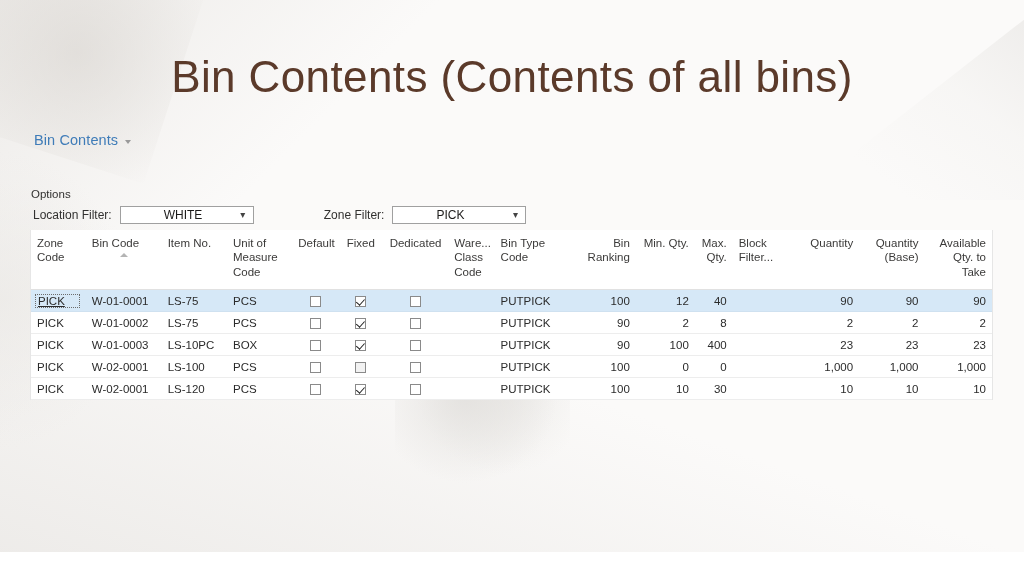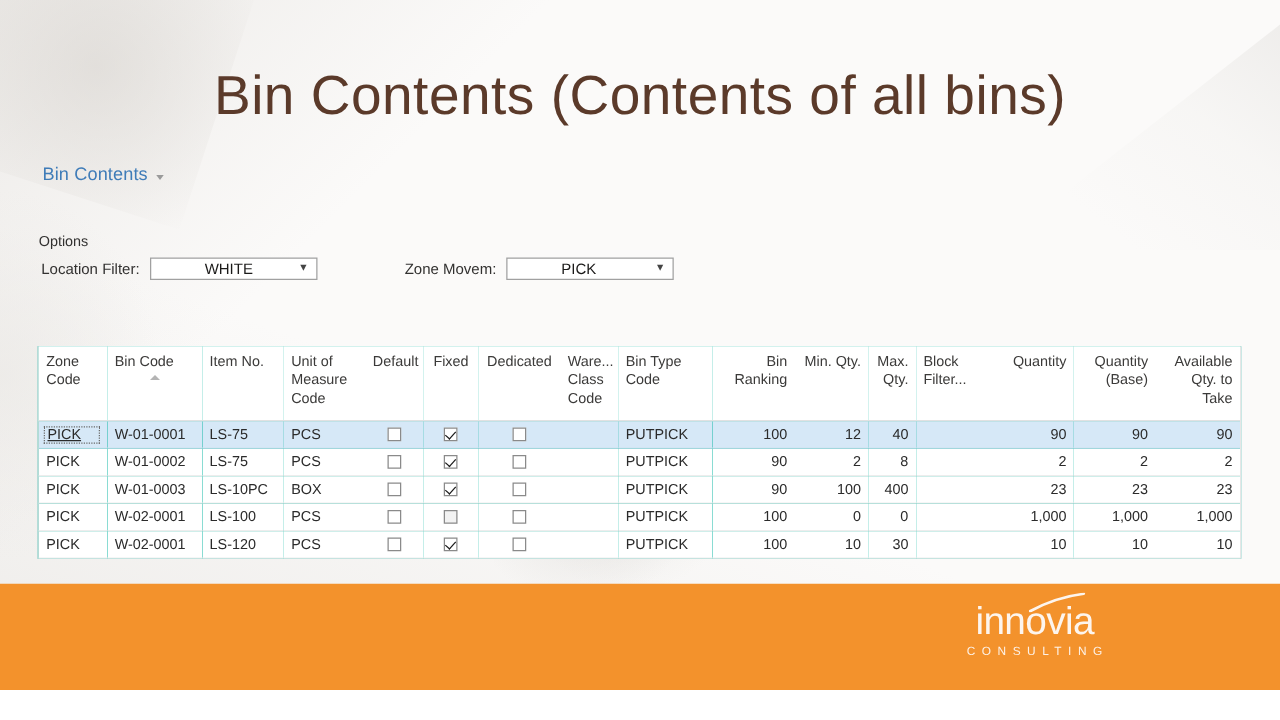--- a/index.html
+++ b/index.html
@@ -147,25 +147,24 @@
     line-height: 1;
     padding-right: 2px;
   }
   .filter-gap { width: 36px; }
 
   
   .grid {
     position: absolute;
     left: 30px; top: 230px;
     width: 963px;
-    background: #14b8a6;
+    background: #4d7c0f;
     border-left: 1px solid #e6e6e6;
     border-right: 1px solid #e6e6e6;
     box-sizing: border-box;
-    margin-top: 47px;
   }
   table.grid-table {
     border-collapse: collapse;
     width: 100%;
     table-layout: fixed;
     font-size: 11.5px;
     color: #2b2b2b;
   }
   table.grid-table th {
     font-weight: normal;
@@ -299,21 +298,21 @@
   <div class="filter-row">
     <div class="filter-group">
       <span class="filter-label">Location Filter:</span>
       <div class="filter-box w-loc">
         <span class="filter-value">WHITE</span>
         <span class="filter-chevron">▾</span>
       </div>
     </div>
     <div class="filter-gap"></div>
     <div class="filter-group">
-      <span class="filter-label">Zone Movem:</span>
+      <span class="filter-label">Zone Filter:</span>
       <div class="filter-box w-zone">
         <span class="filter-value">PICK</span>
         <span class="filter-chevron">▾</span>
       </div>
     </div>
   </div>
 
   <div class="grid">
     <table class="grid-table">
       <colgroup>
@@ -442,27 +441,14 @@
             <td class="al-right"><span>30</span></td>
             <td class="al-left"><span></span></td>
             <td class="al-right"><span>10</span></td>
             <td class="al-right"><span>10</span></td>
             <td class="al-right"><span>10</span></td>
           </tr>
         </tbody>
     </table>
   </div>
 
-  <div class="footer">
-    <div class="logo">
-      <div class="logo-word">
-        <span>innovia</span>
-        <span class="logo-swoosh">
-          <svg width="46" height="16" viewBox="0 0 46 16">
-            <path d="M1 15 C 12 9, 28 3, 44 1" stroke="#fdf5ee" stroke-width="2.2" fill="none" stroke-linecap="round"></path>
-          </svg>
-        </span>
-      </div>
-      <div class="logo-sub">CONSULTING</div>
-    </div>
-  </div>
 
 </div>
 
 </body></html>

